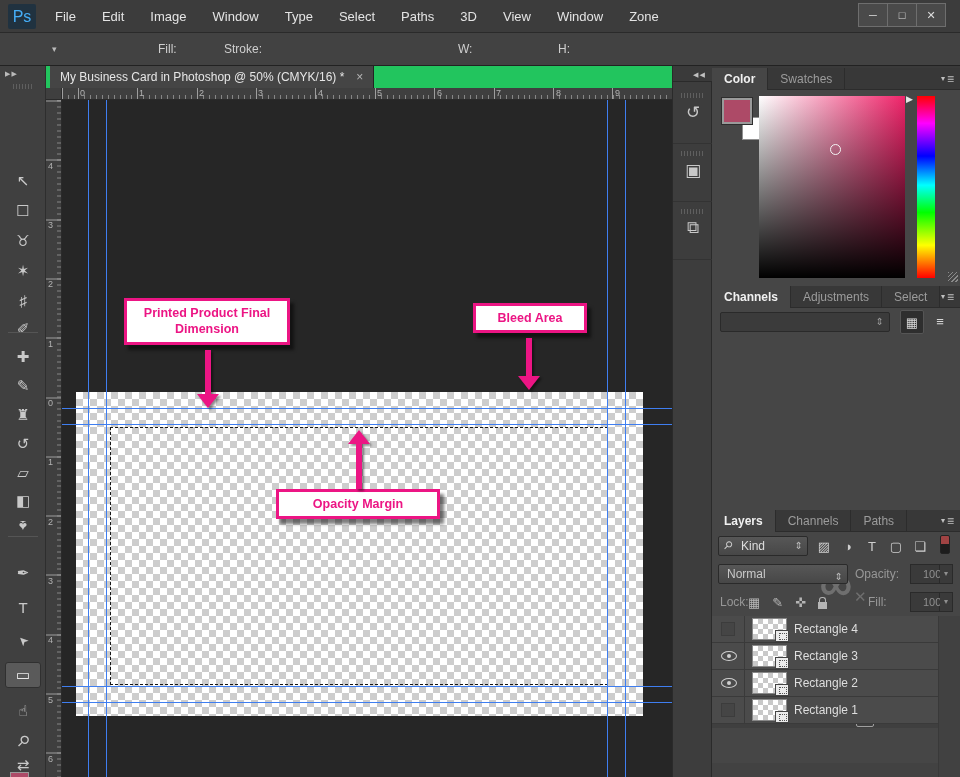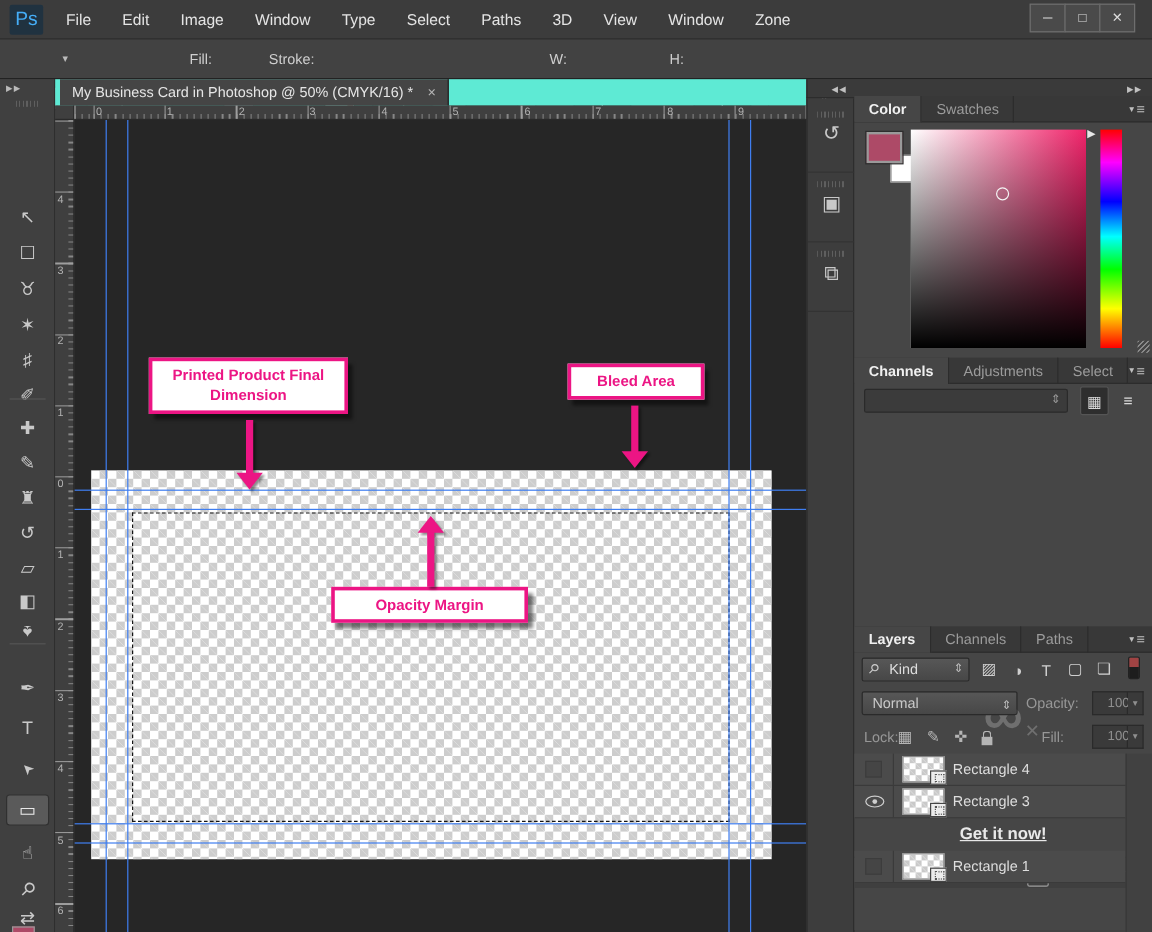--- a/index.html
+++ b/index.html
@@ -55,21 +55,21 @@
   .tool.active{background:#5a5a5a;border:1px solid #303030;border-radius:3px;color:#e8e8e8;}
   .tool .g{display:inline-block;}
   .tool .g.rot180{transform:rotate(180deg);}
   .tool .g.rot45{transform:rotate(45deg);}
   .tool .g.rotneg135{transform:rotate(-135deg);font-size:12px;}
   .tool-sep{position:absolute;left:8px;width:30px;height:1px;background:#555;}
   .fgbg{left:10px;top:706px;width:30px;height:28px;}
   .fgbg .fgsw{position:absolute;left:0;top:0;width:19px;height:17px;border:1px solid #999;}
 
   
-  .tabbar{left:46px;top:66px;width:626px;height:22px;background:#5eead4;}
+  .tabbar{left:46px;top:66px;width:626px;height:22px;background:#22c55e;}
   .doctab{position:absolute;left:4px;top:0;height:22px;background:#454545;border-right:1px solid #222;
     display:flex;align-items:center;padding:0 10px;}
   .doctab .t{font-size:12px;color:#e6e6e6;white-space:nowrap;}
   .doctab .x{margin-left:12px;color:#b5b5b5;font-size:12px;}
   .corner{left:46px;top:88px;width:16px;height:12px;background:var(--ruler);border-right:1px solid #2a2a2a;border-bottom:1px solid #2a2a2a;}
   .hruler{left:62px;top:88px;width:610px;height:12px;background:var(--ruler);border-bottom:1px solid #2a2a2a;}
   .hruler::before{content:"";position:absolute;left:0;right:0;bottom:0;height:4px;
     background:repeating-linear-gradient(to right,#868686 0 1px,transparent 1px 5.94px);background-position:16px 0;}
   .hruler::after{content:"";position:absolute;left:0;right:0;top:0;bottom:0;
     background:repeating-linear-gradient(to right,#9e9e9e 0 1px,transparent 1px 59.36px);background-position:16px 0;}
@@ -103,21 +103,21 @@
   
   .dockhead{left:672px;top:66px;width:288px;height:16px;background:#3a3a3a;border-bottom:1px solid #2a2a2a;border-left:1px solid #2a2a2a;}
   .dockhead .cl{position:absolute;left:20px;top:5px;font-size:7px;color:#c0c0c0;letter-spacing:1px;}
   .dockhead .cr{position:absolute;right:8px;top:5px;font-size:7px;color:#c0c0c0;letter-spacing:1px;}
   .strip{left:672px;top:82px;width:40px;height:695px;background:#3d3d3d;border-left:1px solid #2a2a2a;border-right:1px solid #2a2a2a;}
   .strip-btn{position:absolute;left:0;width:40px;height:56px;border-bottom:1px solid #333;}
   .strip-btn .grip{position:absolute;left:8px;top:5px;width:24px;height:5px;
     background:repeating-linear-gradient(to right,#5f5f5f 0 1px,transparent 1px 3px);}
   .strip-btn .ico{position:absolute;left:0;top:14px;width:40px;text-align:center;font-size:17px;color:#c8c8c8;}
 
-  .dock{left:712px;top:80px;width:248px;height:695px;background:var(--panel);}
+  .dock{left:712px;top:68px;width:248px;height:695px;background:var(--panel);}
   .ptabs{position:absolute;left:0;width:248px;height:22px;background:var(--ptab);border-bottom:1px solid #2c2c2c;display:flex;}
   .ptabs .tab{height:22px;padding:0 12px;font-size:12px;line-height:22px;color:#9c9c9c;border-right:1px solid #2c2c2c;}
   .ptabs .tab.active{background:var(--panel);color:#f0f0f0;font-weight:bold;}
   .pmenu{position:absolute;right:6px;top:4px;color:#c0c0c0;font-size:12px;}
   .pmenu::before{content:"▾";font-size:8px;margin-right:2px;vertical-align:2px;}
   .resize-grip{position:absolute;right:2px;width:10px;height:10px;
     background:repeating-linear-gradient(135deg,#8a8a8a 0 1px,transparent 1px 3px);}
 
   
   .fgbg2{position:absolute;left:10px;top:30px;width:48px;height:42px;}
@@ -533,20 +533,30 @@
           <div class="lrow visible" style="top: 27px;">
             <span class="viscol">
 
               <span class="eye"></span>
             </span>
             <span class="thumb">
               <span class="badge"></span>
             </span>
             <span class="lname">Rectangle 3</span>
           </div>
+          <div class="lrow visible" style="top: 54px;">
+            <span class="viscol">
+
+              <span class="eye"></span>
+            </span>
+            <span class="thumb">
+              <span class="badge"></span>
+            </span>
+            <span class="lname">Rectangle 2</span>
+          </div>
           <div class="lrow" style="top: 81px;">
             <span class="viscol">
               <span class="visbox"></span>
 
             </span>
             <span class="thumb">
               <span class="badge"></span>
             </span>
             <span class="lname">Rectangle 1</span>
           </div>

